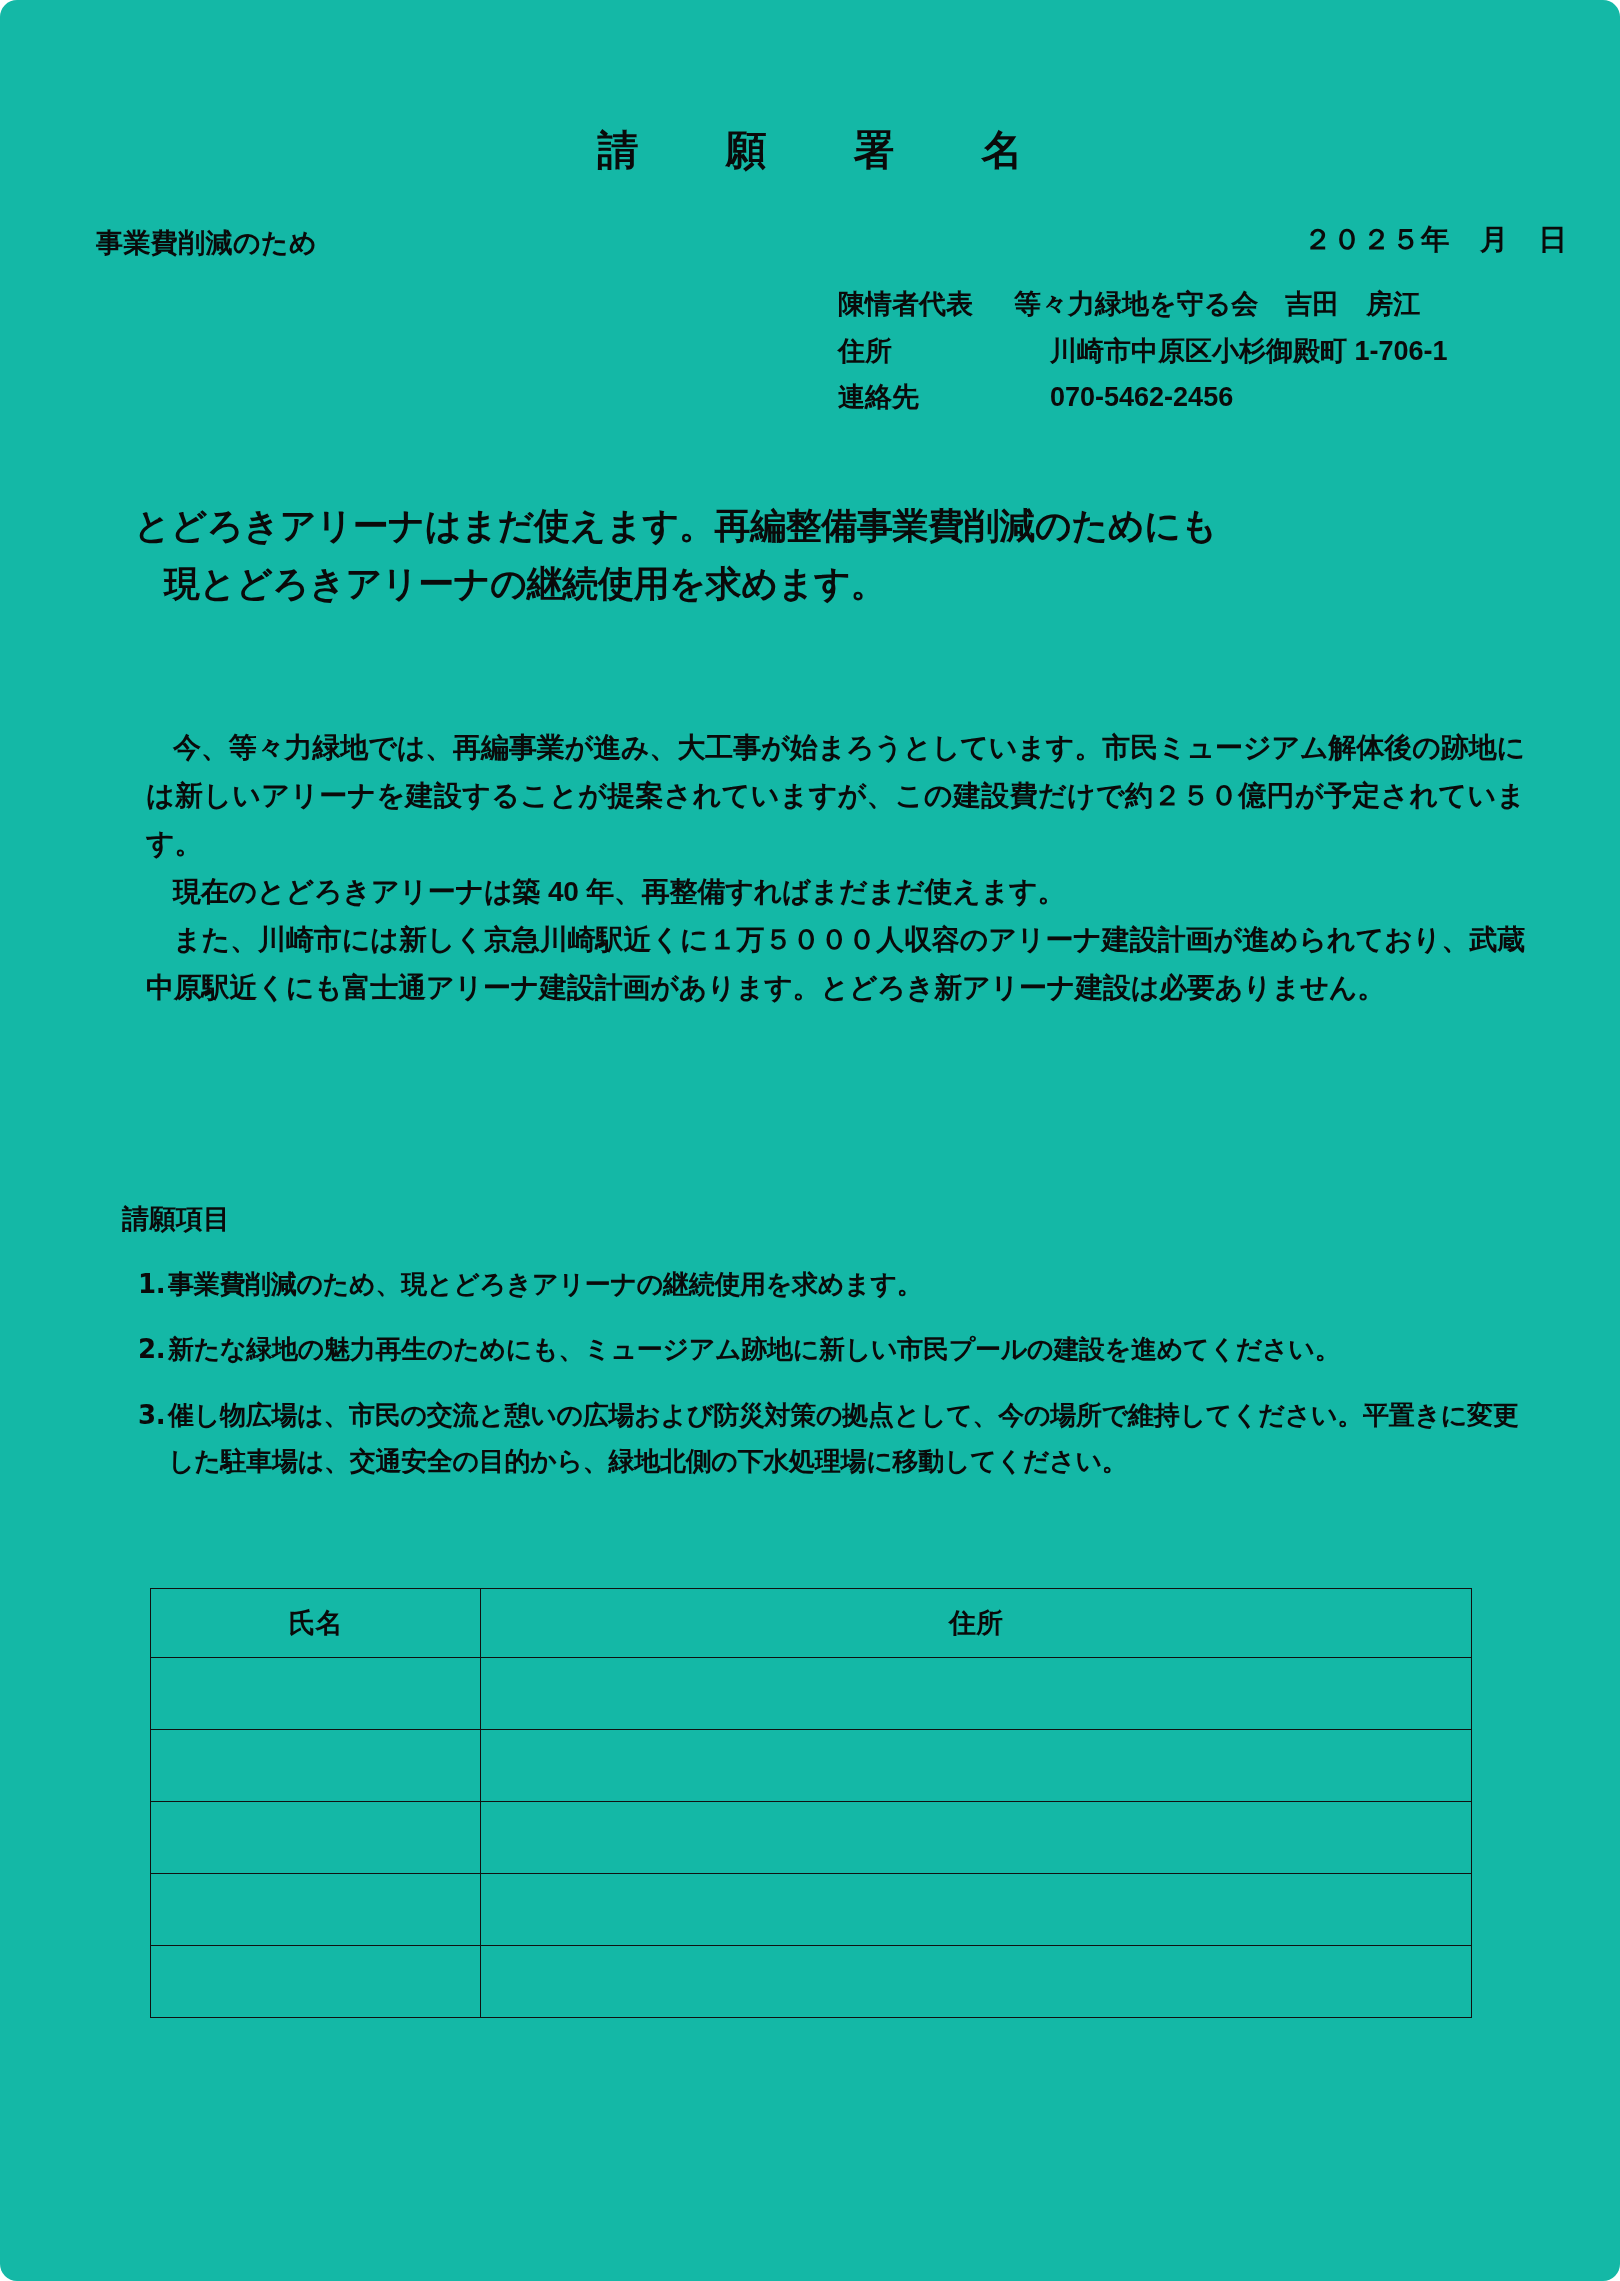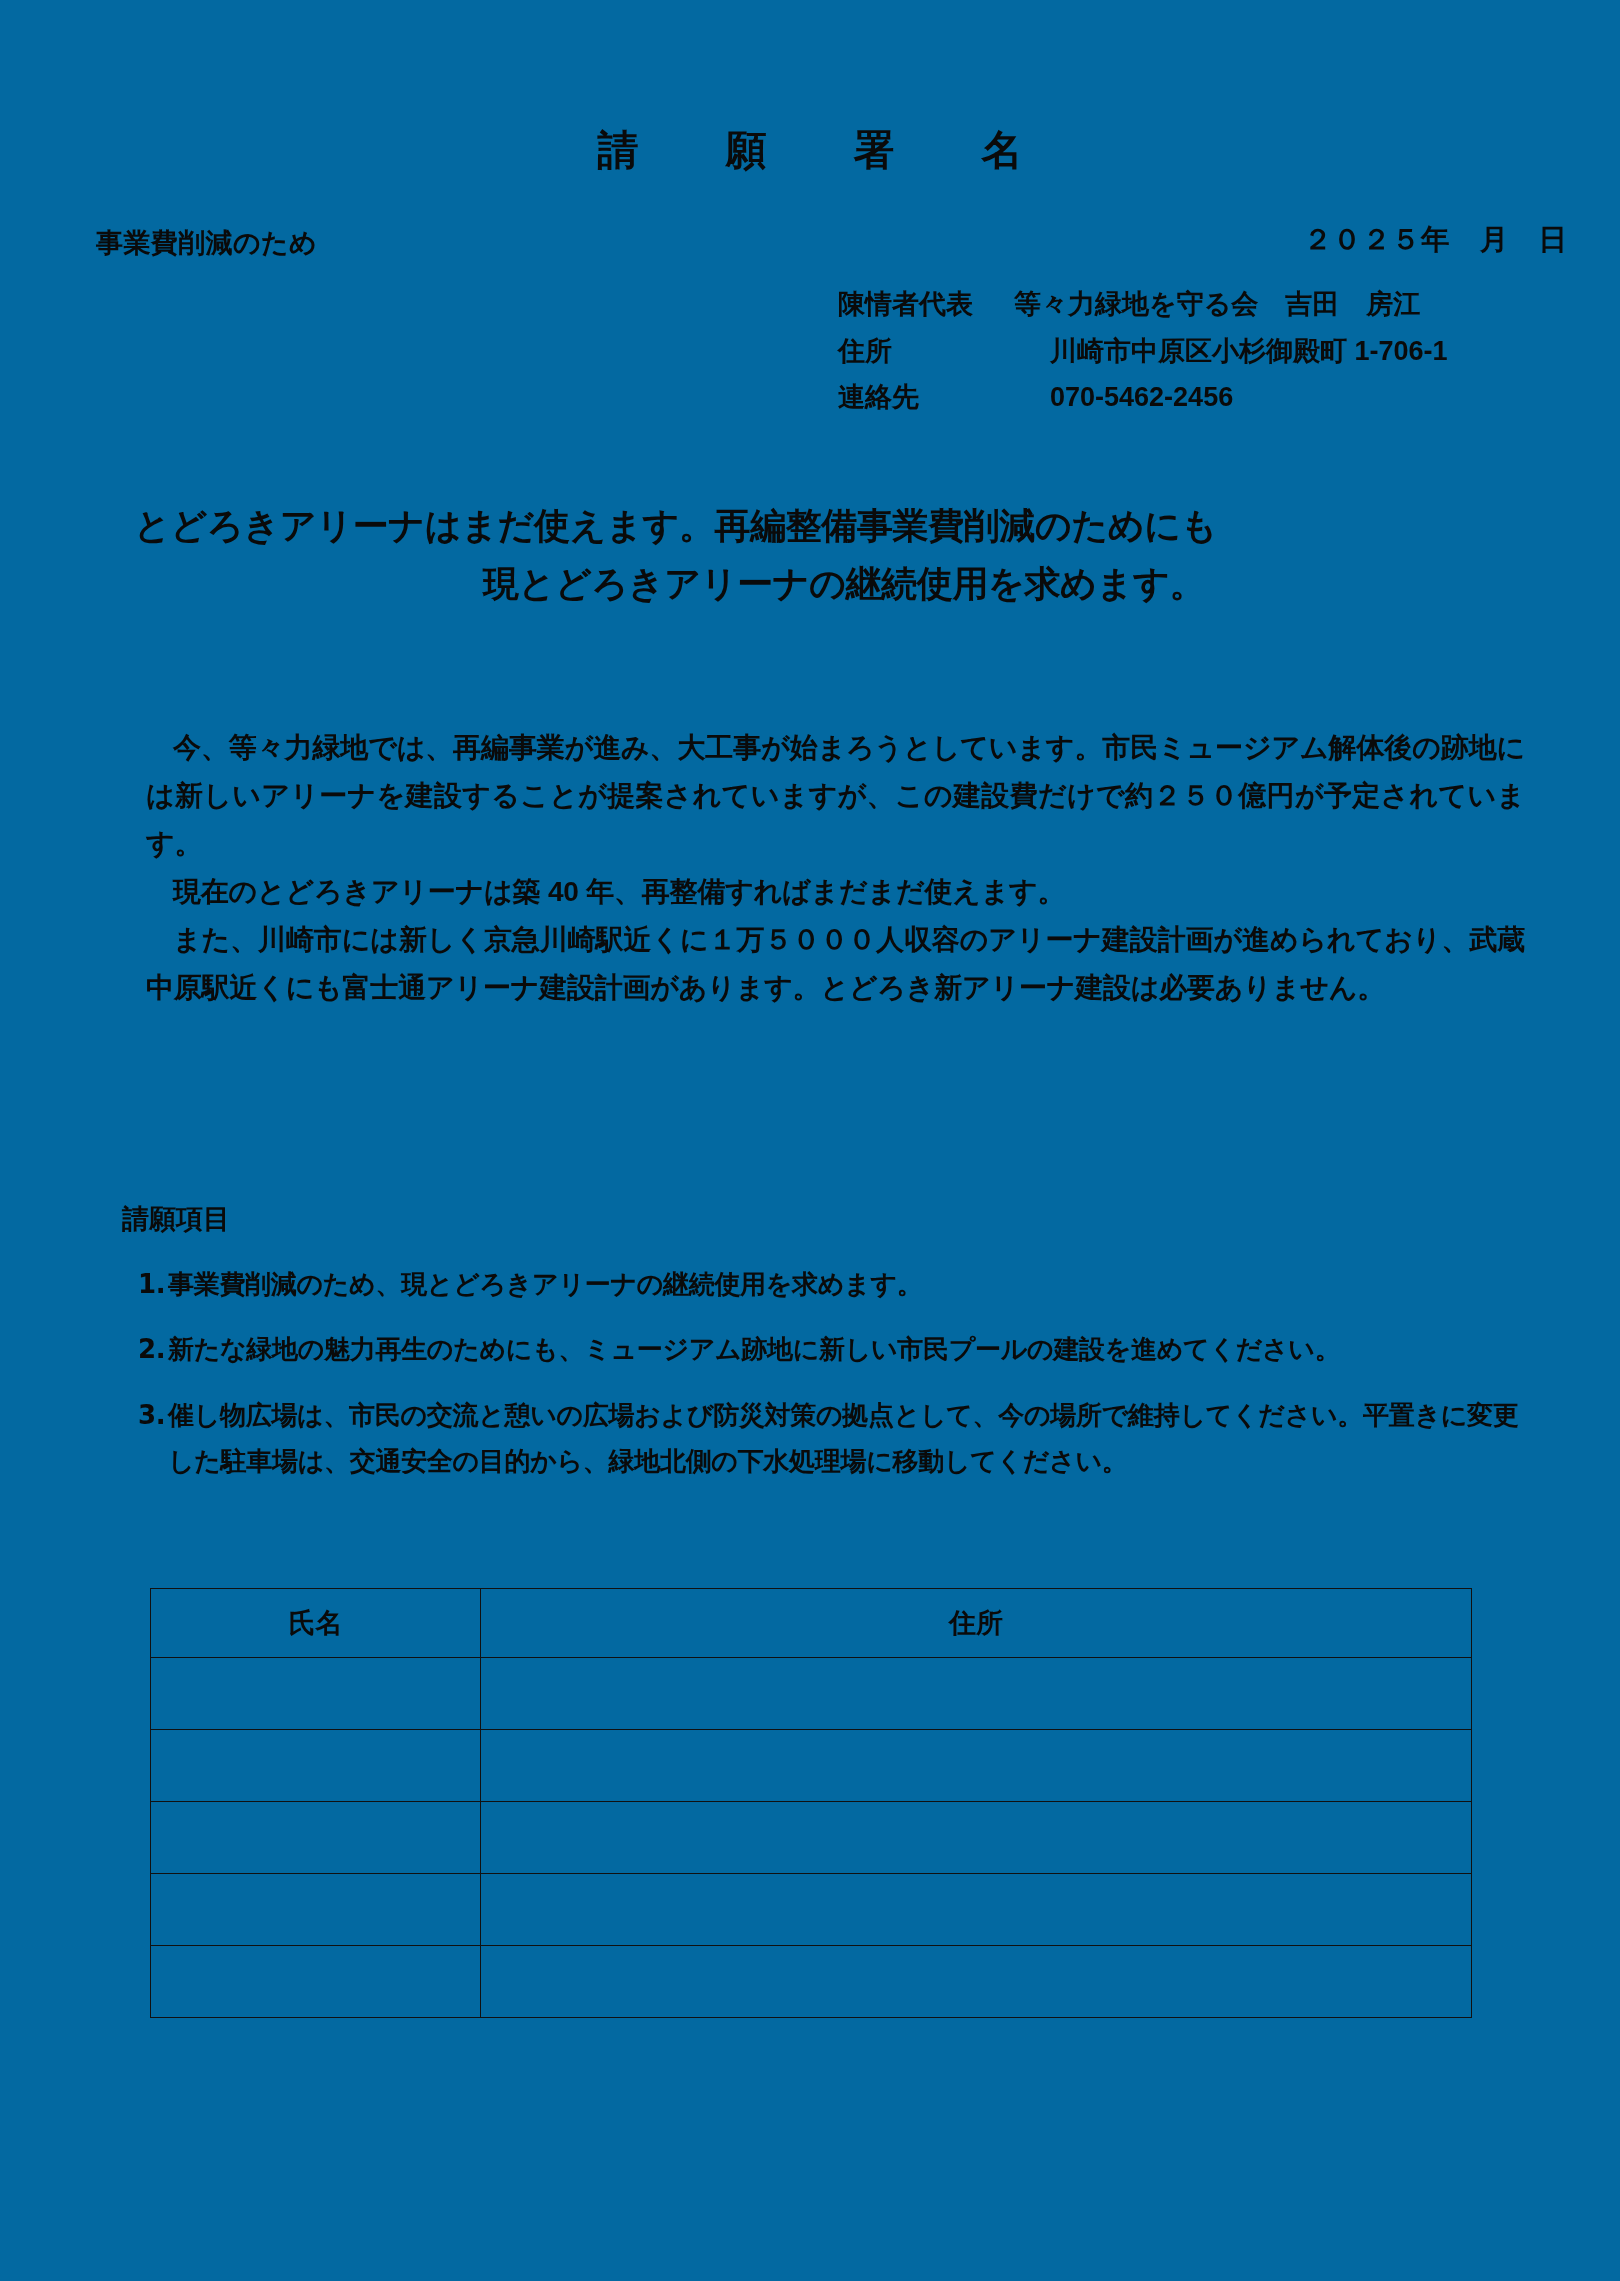--- a/index.html
+++ b/index.html
@@ -12,21 +12,22 @@
     height: 2281px;
     font-family: "Liberation Sans", "DejaVu Sans", sans-serif;
     color: #0a0a0a;
     position: relative;
     overflow: hidden;
   }
 
   .page {
     position: absolute;
     inset: 0;
-    background: #0369a1;
+    background: #14b8a6;
+    border-radius: 17px;
   }
 
   
   .doc-title {
     position: absolute;
     top: 130px;
     left: 0;
     width: 1620px;
     text-align: center;
     font-size: 41px;
@@ -89,21 +90,21 @@
     position: absolute;
     top: 497px;
     left: 134px;
     width: 1390px;
     font-size: 36px;
     font-weight: 900;
     line-height: 1.6;
     letter-spacing: -0.4px;
     font-family: "DejaVu Sans", "Liberation Sans", sans-serif;
   }
-  .headline-l2 { padding-left: 30px; text-align: center; }
+  .headline-l2 { padding-left: 30px; }
 
   
   .body-text {
     position: absolute;
     top: 724px;
     left: 146px;
     width: 1379px;
     font-size: 28px;
     line-height: 48px;
     font-weight: 600;

